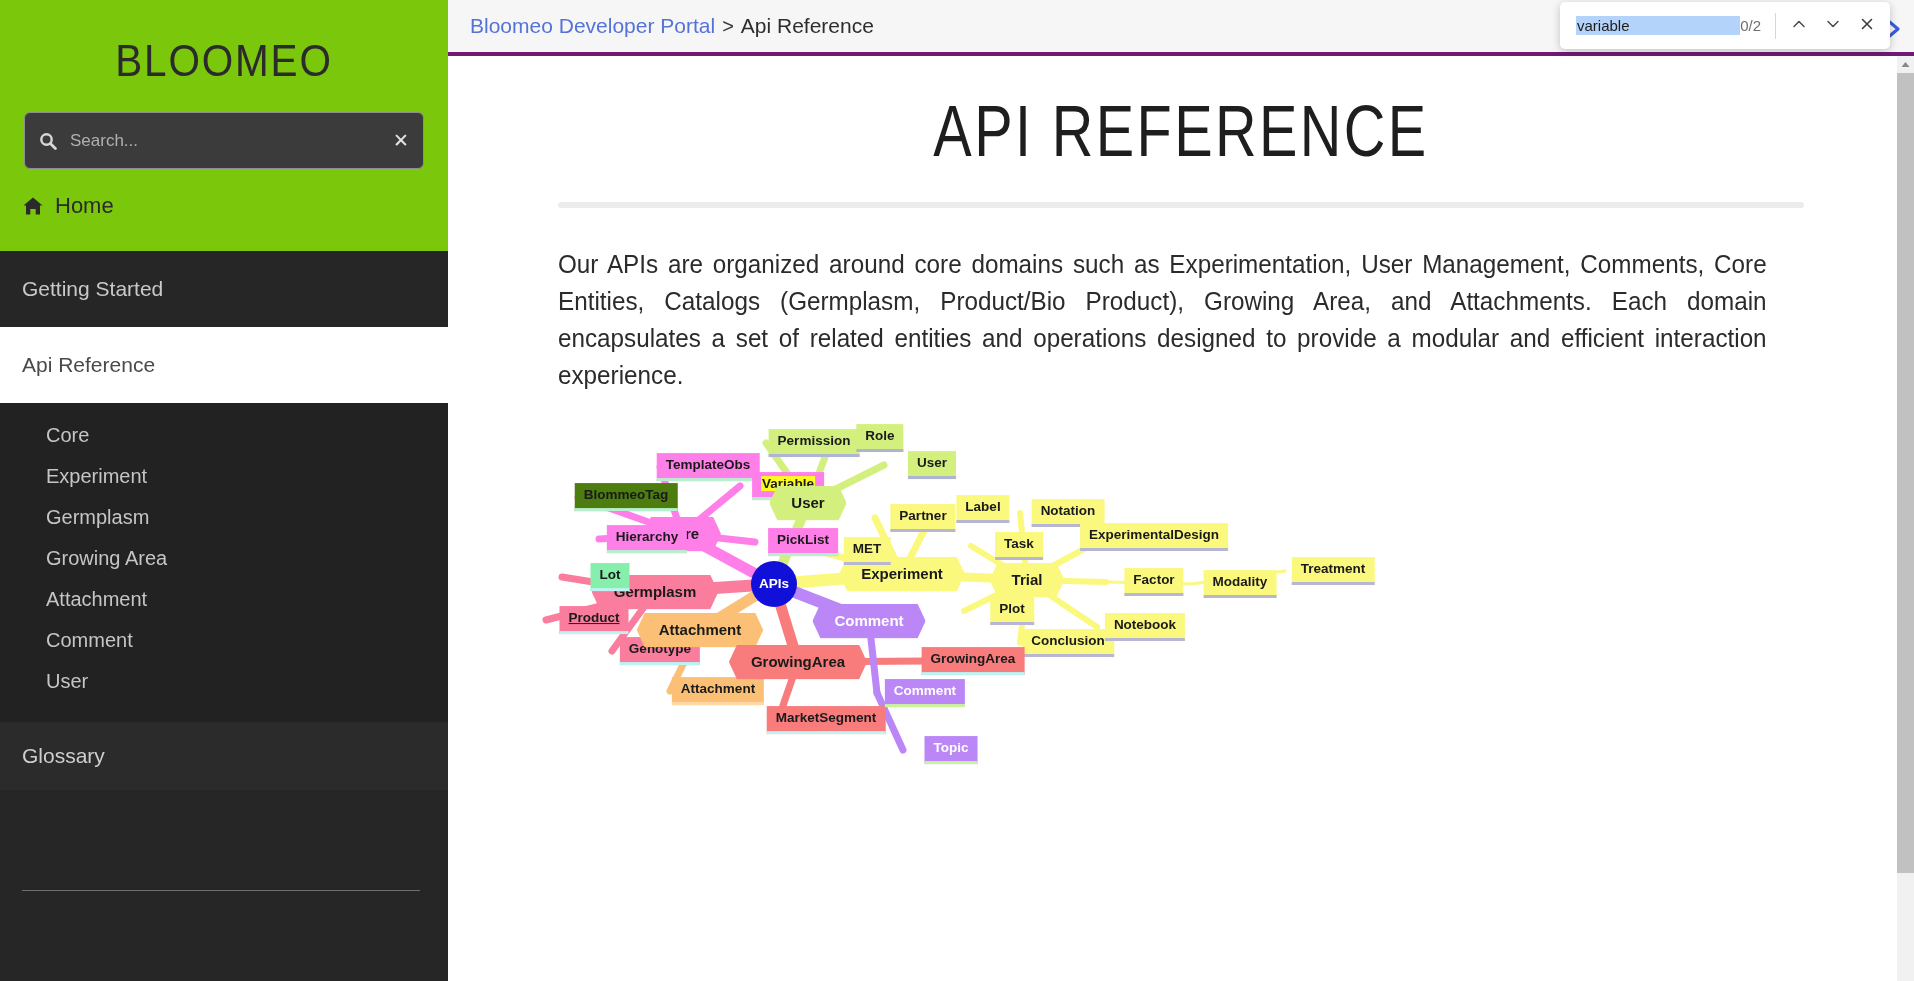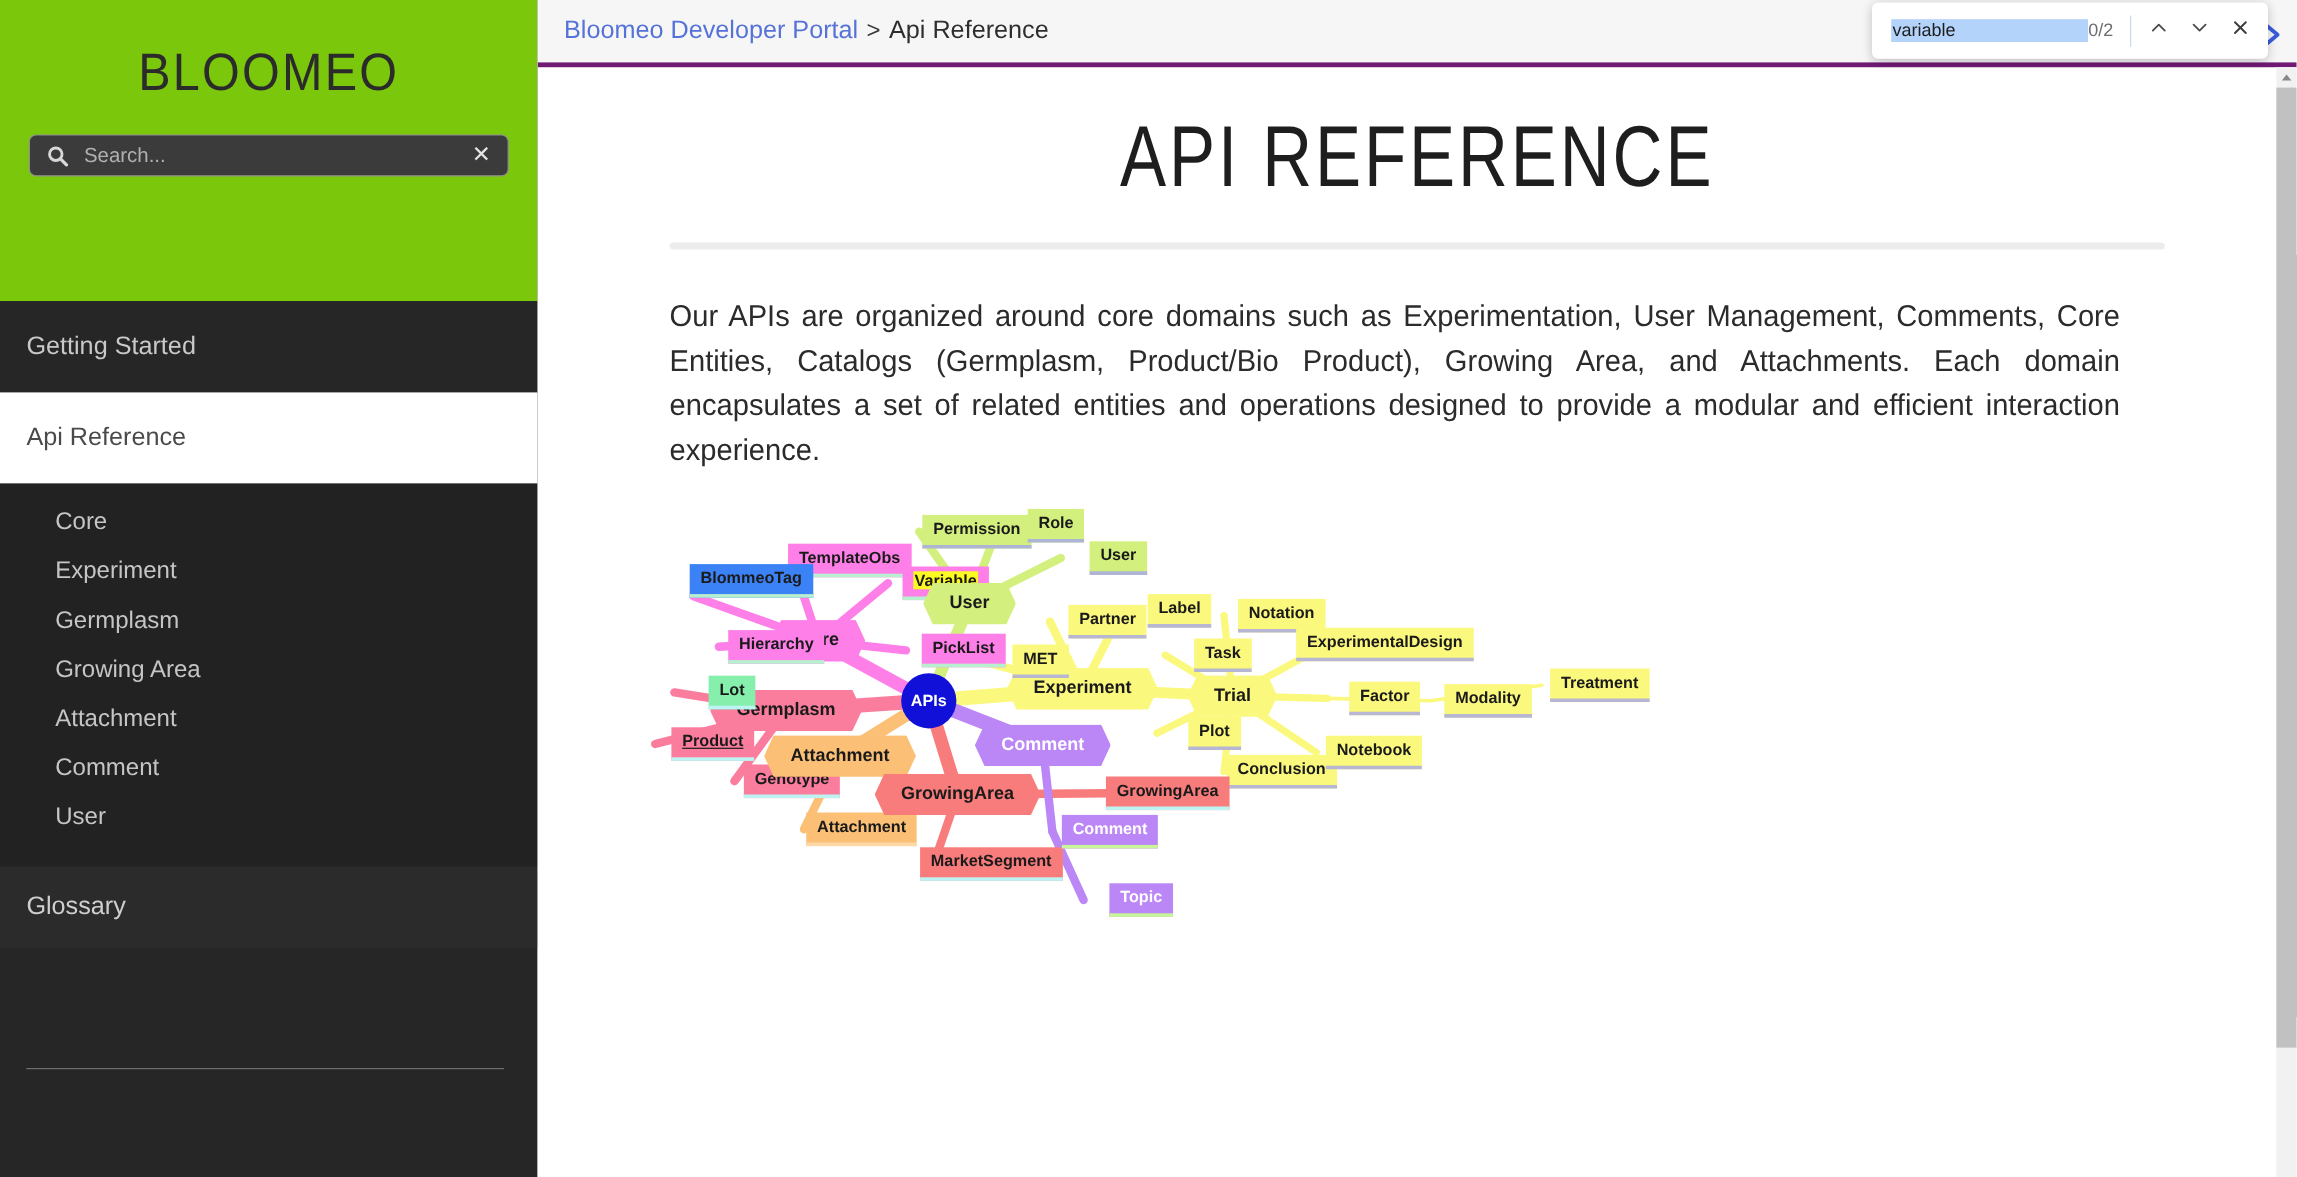--- a/index.html
+++ b/index.html
@@ -34,21 +34,21 @@
     color: #2b2b2b;
     text-align: center;
     margin: 10px 0 26px 0;
     transform: scaleX(0.92);
   }
   .search-wrap {
     margin: 0 24px;
     background: #3b3b3b;
     border: 1px solid #8f8f8f;
     border-radius: 6px;
-    height: 35px;
+    height: 57px;
     display: flex;
     align-items: center;
     padding: 0 14px;
   }
   .search-icon { color:#d8d8d8; font-size:17px; line-height:1; margin-right:11px; display:flex; }
   .search-input {
     flex: 1; background: transparent; border: 0; outline: none;
     color: #e2e2e2; font-size: 17px; font-family: "Liberation Sans", sans-serif;
   }
   .search-input::placeholder { color: #b0b0b0; }
@@ -187,20 +187,28 @@
         <span class="search-icon">
           <svg width="18" height="18" viewBox="0 0 18 18">
             <circle cx="7.5" cy="7.5" r="5.2" fill="none" stroke="#d8d8d8" stroke-width="2.4"></circle>
             <line x1="11.4" y1="11.4" x2="16.4" y2="16.4" stroke="#d8d8d8" stroke-width="2.8" stroke-linecap="round"></line>
           </svg>
         </span>
         <input class="search-input" type="text" placeholder="Search..." style="">
         <span class="search-clear">✕</span>
       </div>
 
+      <div class="home-row">
+        <span class="home-icon">
+          <svg width="22" height="20" viewBox="0 0 22 20">
+            <path d="M11 1.5 L1.5 9.5 L4 9.5 L4 18.5 L8.3 18.5 L8.3 13 L13.7 13 L13.7 18.5 L18 18.5 L18 9.5 L20.5 9.5 Z" fill="#2b2b2b"></path>
+          </svg>
+        </span>
+        <span>Home</span>
+      </div>
     </div>
 
     <div class="nav-section">
       <span>Getting Started</span>
     </div>
 
     <div class="nav-section active">
       <span>Api Reference</span>
     </div>
 
@@ -278,21 +286,21 @@
             <line x1="198" y1="214" x2="168" y2="275" stroke="#fbc076" stroke-width="7" stroke-linecap="round"></line>
             <line x1="296" y1="246" x2="423" y2="245" stroke="#f87c7c" stroke-width="7" stroke-linecap="round"></line>
             <line x1="296" y1="246" x2="276" y2="304" stroke="#f87c7c" stroke-width="7" stroke-linecap="round"></line>
             <line x1="367" y1="205" x2="375" y2="277" stroke="#bb86f5" stroke-width="7" stroke-linecap="round"></line>
             <line x1="375" y1="277" x2="401" y2="334" stroke="#bb86f5" stroke-width="7" stroke-linecap="round"></line>
           </svg>
         <div id="mm-nodes">
             <div class="node center" style="left: 272px; top: 168px; transform: translate(-50%, -50%);">APIs</div>
             <div class="node hub" style="background: rgb(255, 127, 233); left: 180px; top: 118px; transform: translate(-50%, -50%);">Core</div>
             <div class="node leaf pinkleaf" style="background: rgb(255, 127, 233); left: 158px; top: 51px; transform: translate(-50%, -50%);">TemplateObs</div>
-            <div class="node leaf pinkleaf" style="background: #3b82f6; left: 76px; top: 68px; transform: translate(-50%, -50%);">BlommeoTag</div>
+            <div class="node leaf pinkleaf" style="background: #4d7c0f; left: 76px; top: 81px; transform: translate(-50%, -50%);">BlommeoTag</div>
             <div class="node leaf pinkleaf" style="background: rgb(255, 127, 233); left: 97px; top: 123px; transform: translate(-50%, -50%);">Hierarchy</div>
             <div class="node leaf pinkleaf" style="background: rgb(255, 127, 233); left: 238px; top: 70px; transform: translate(-50%, -50%);"><span class="hl">Variable</span></div>
             <div class="node leaf pinkleaf" style="background: rgb(255, 127, 233); left: 253px; top: 126px; transform: translate(-50%, -50%);">PickList</div>
             <div class="node hub" style="background: rgb(211, 240, 127); left: 306px; top: 87px; transform: translate(-50%, -50%);">User</div>
             <div class="node leaf" style="background: rgb(211, 240, 127); left: 264px; top: 27px; transform: translate(-50%, -50%);">Permission</div>
             <div class="node leaf" style="background: rgb(211, 240, 127); left: 330px; top: 22px; transform: translate(-50%, -50%);">Role</div>
             <div class="node leaf" style="background: rgb(211, 240, 127); left: 382px; top: 49px; transform: translate(-50%, -50%);">User</div>
             <div class="node hub" style="background: rgb(251, 248, 126); left: 400px; top: 158px; transform: translate(-50%, -50%);">Experiment</div>
             <div class="node leaf" style="background: rgb(251, 248, 126); left: 373px; top: 102px; transform: translate(-50%, -50%);">Partner</div>
             <div class="node leaf" style="background: rgb(251, 248, 126); left: 433px; top: 93px; transform: translate(-50%, -50%);">Label</div>

